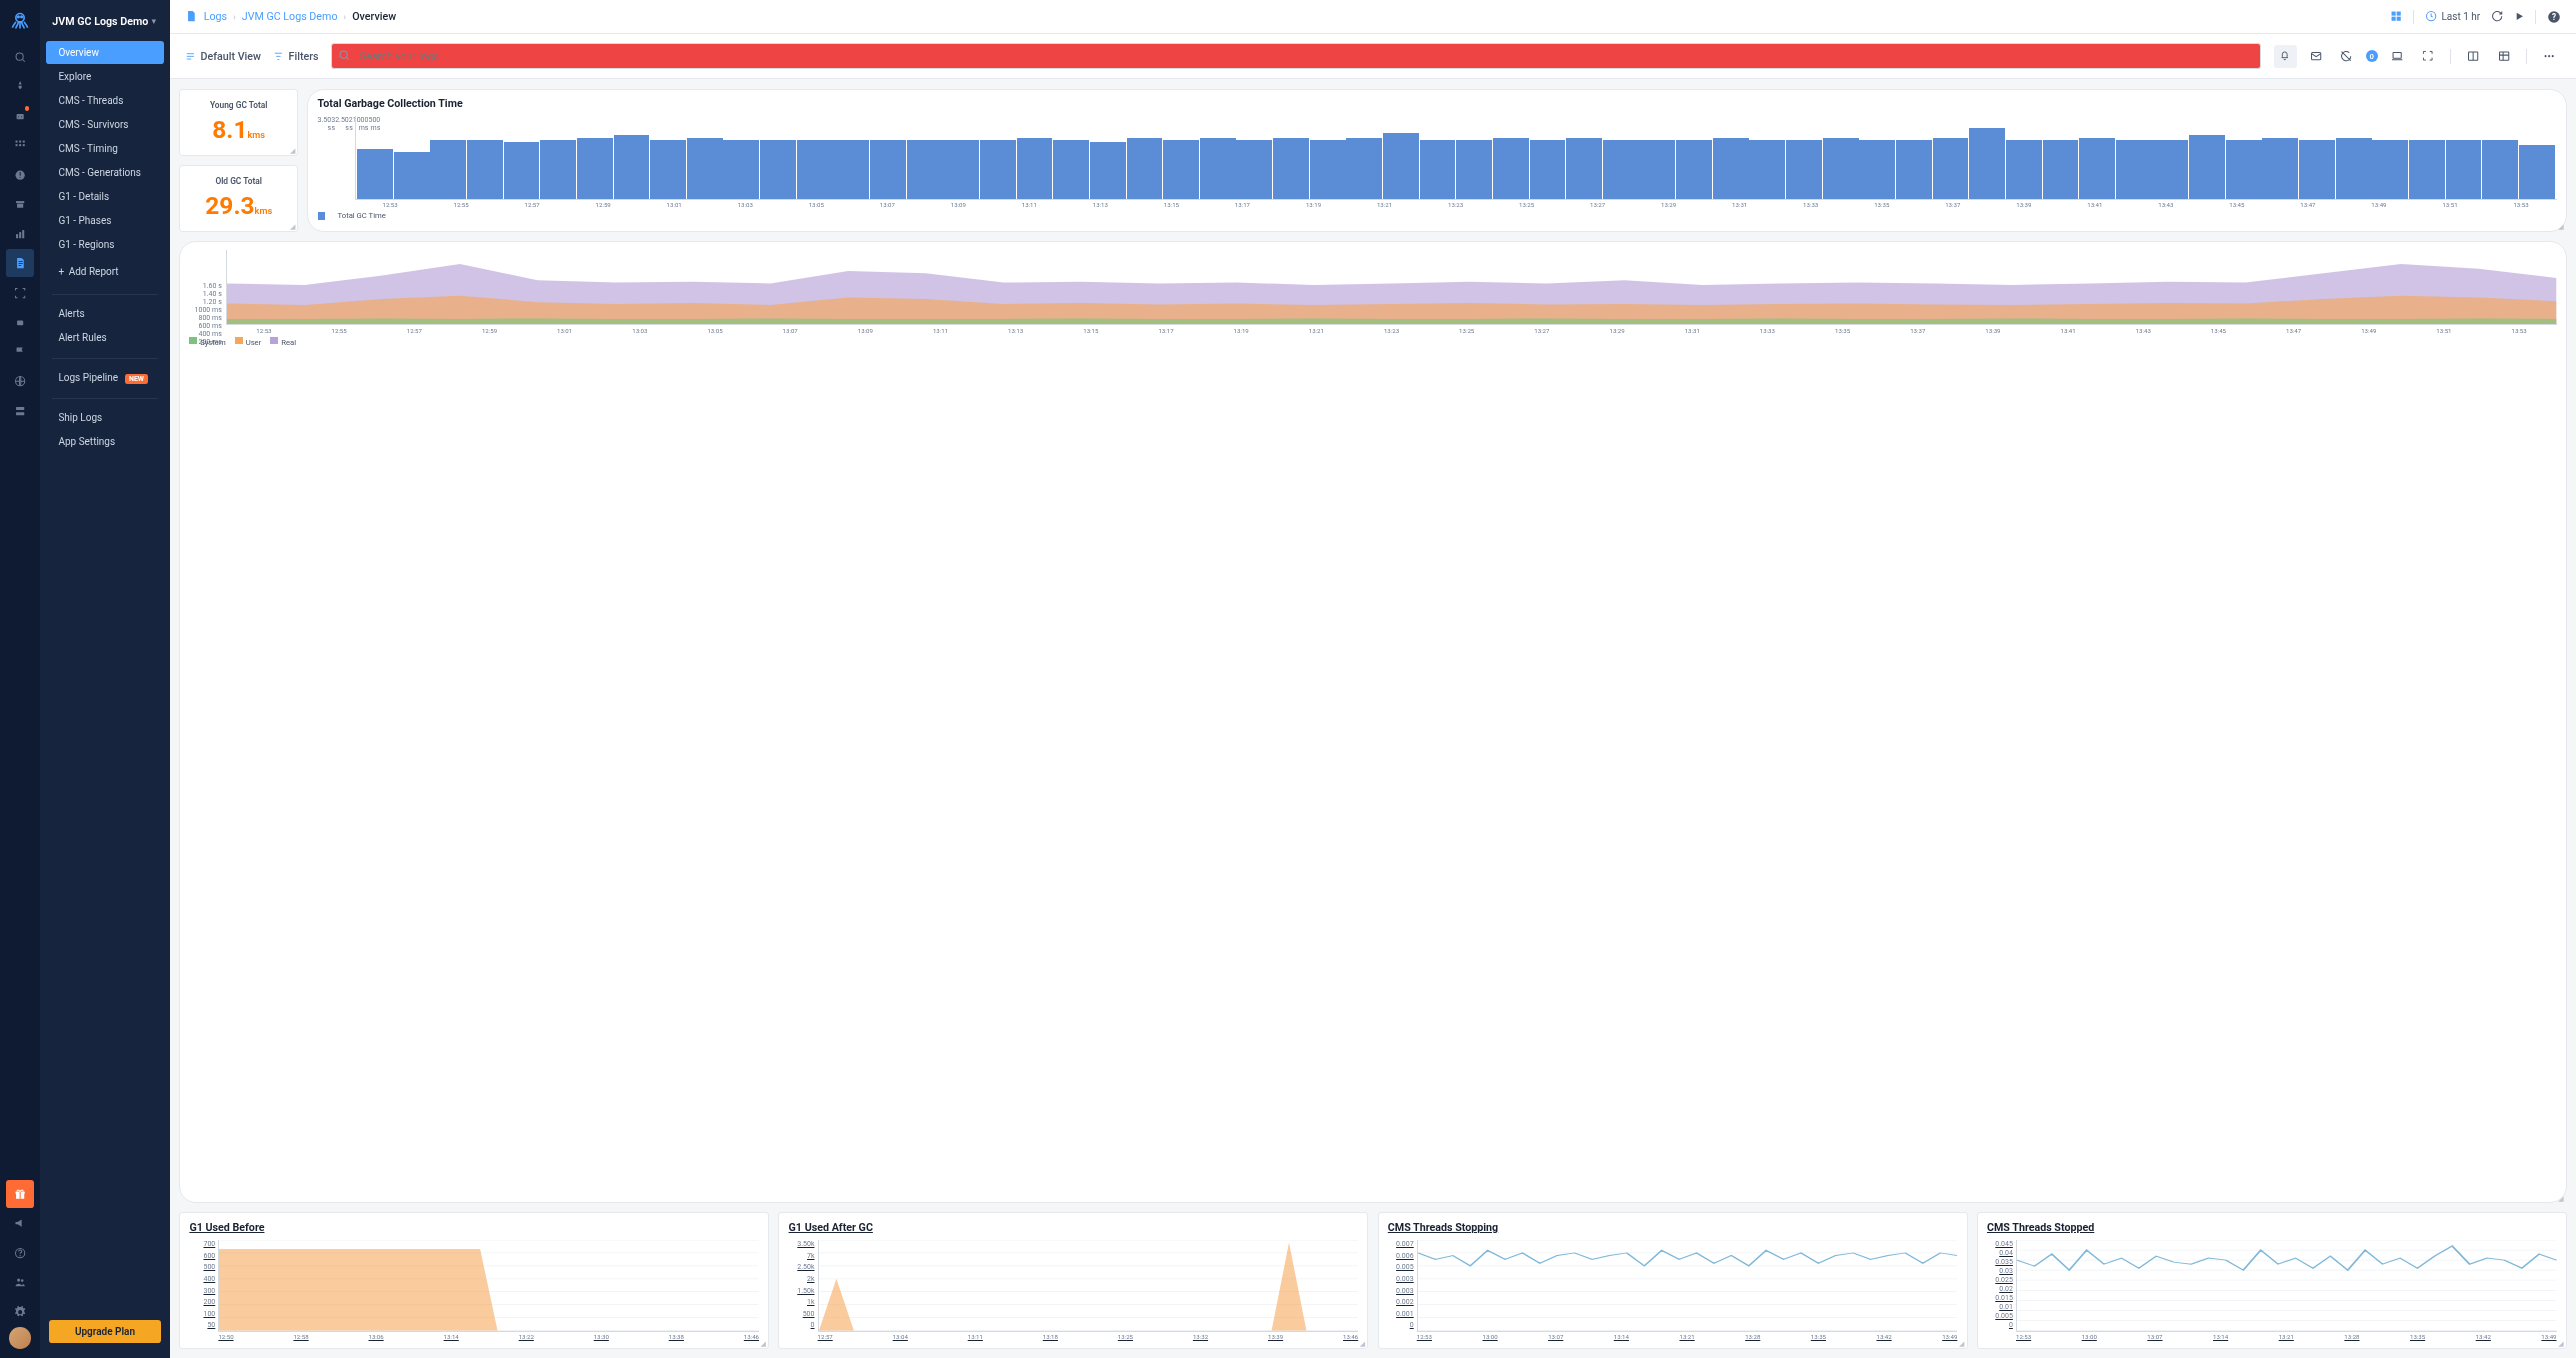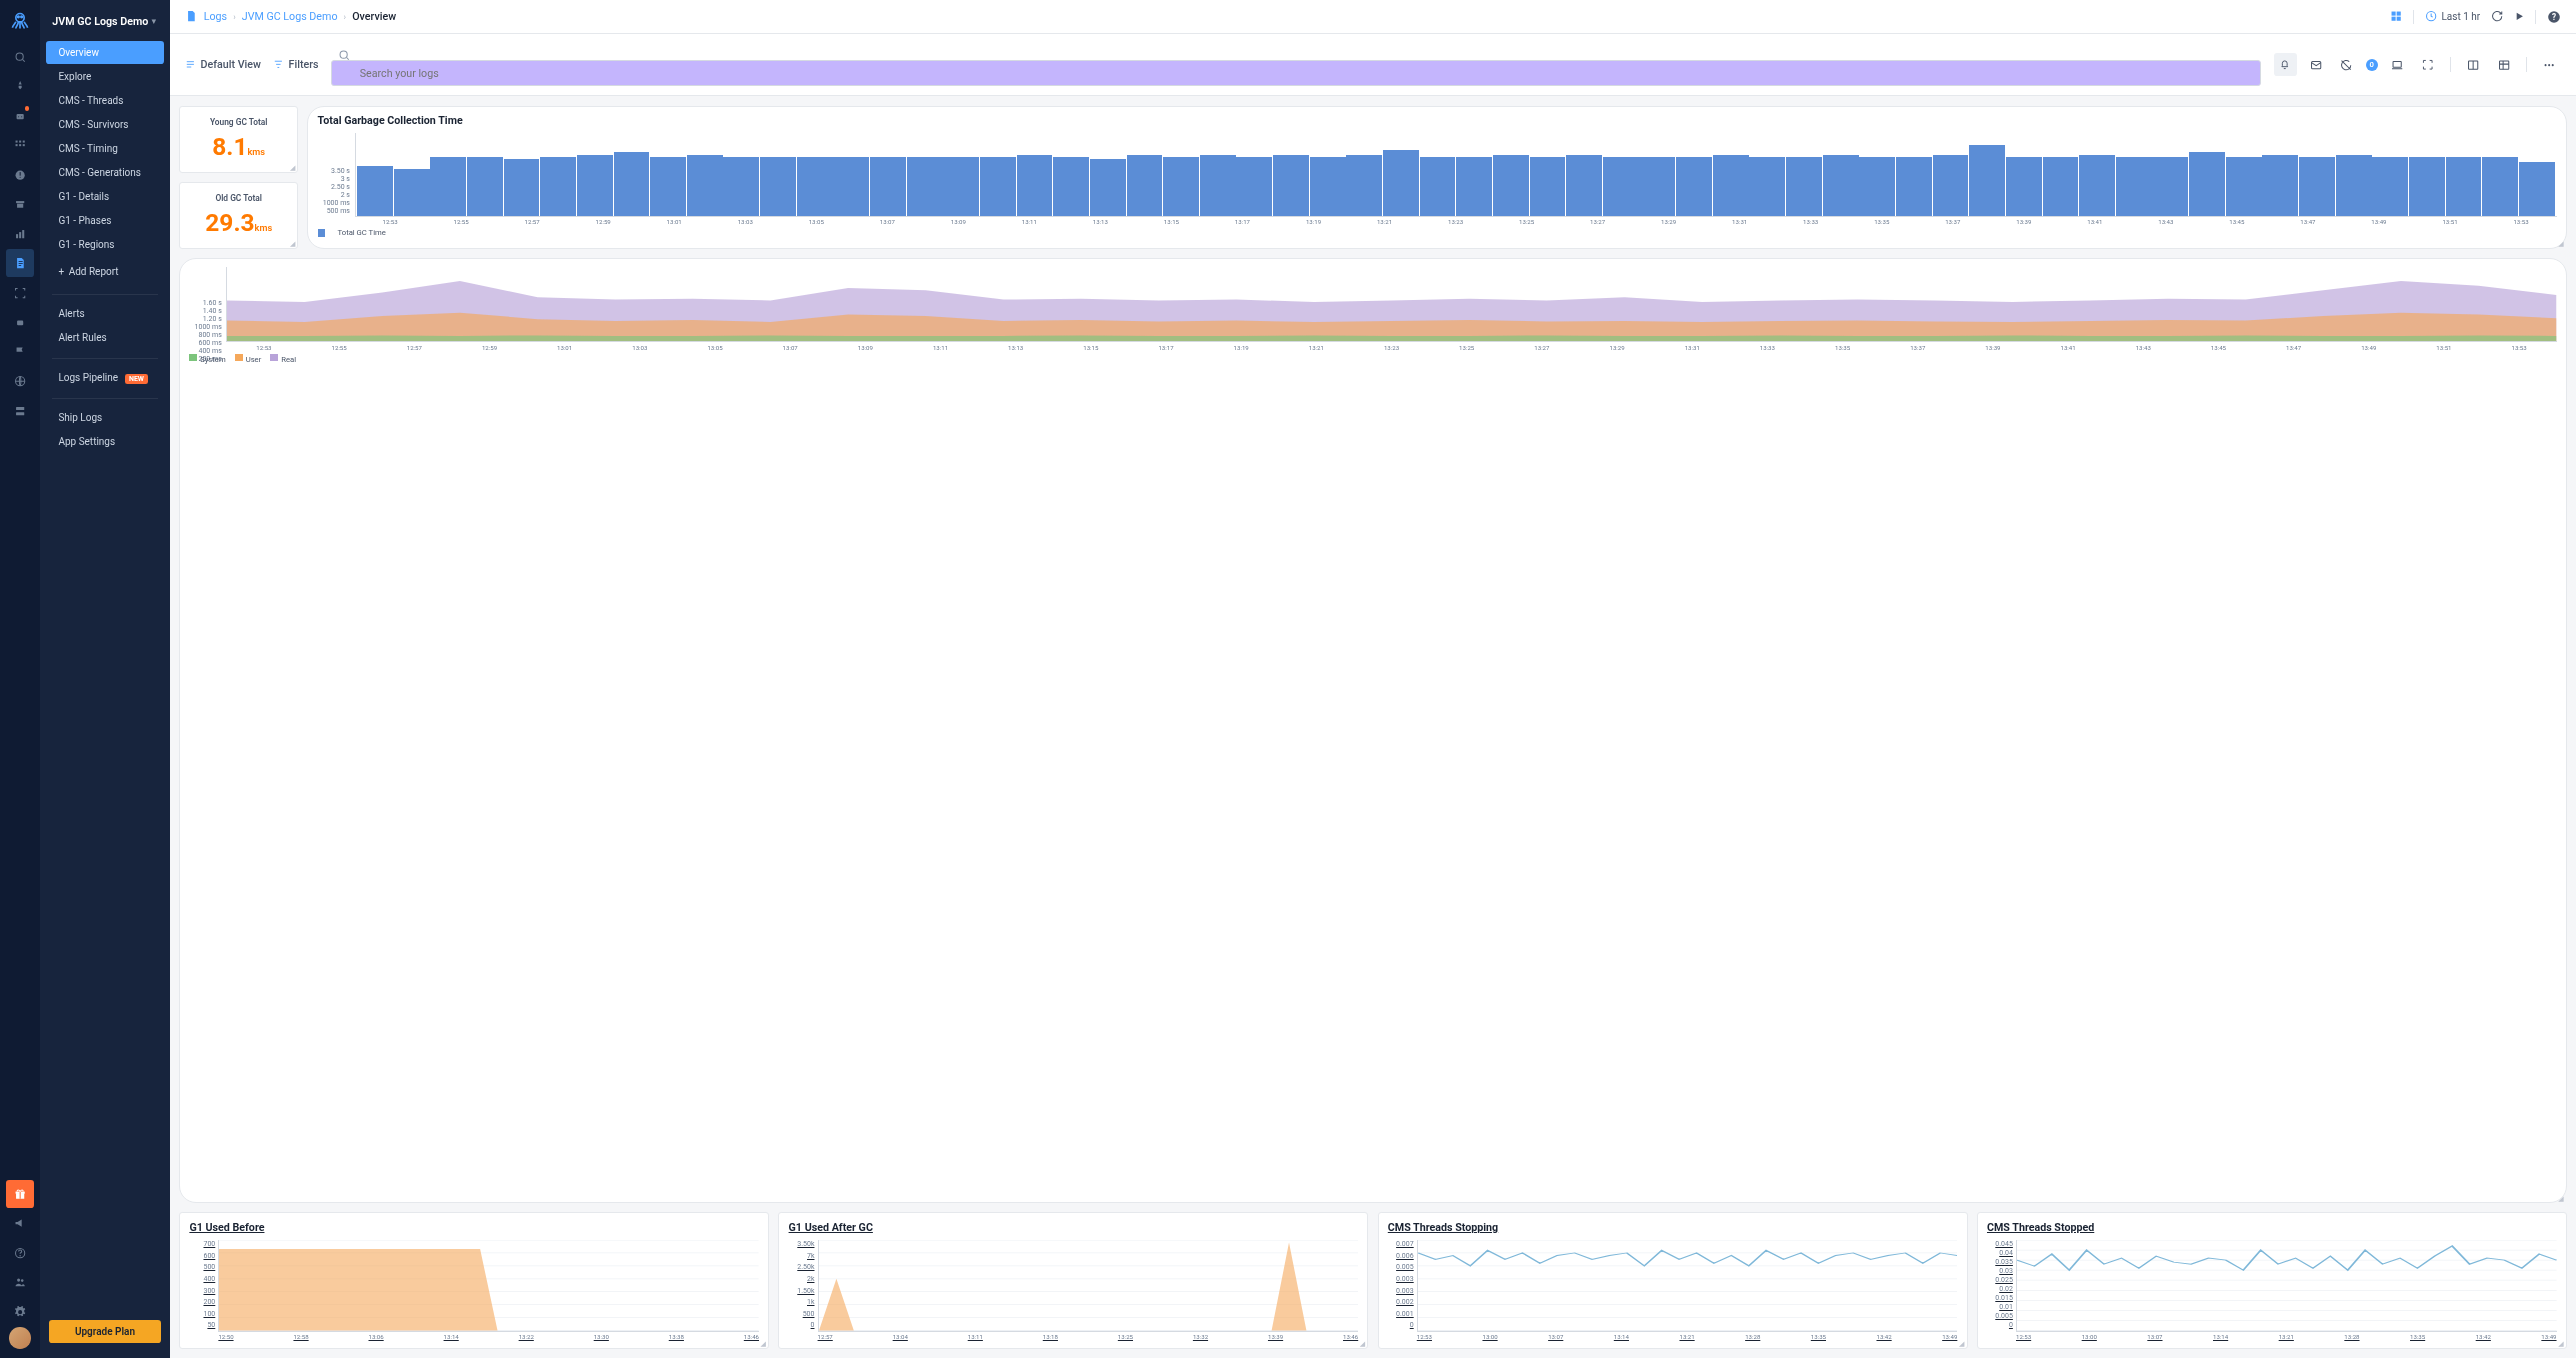--- a/index.html
+++ b/index.html
@@ -35,21 +35,21 @@
 .crumb .sep { color:#b0b8c4; font-size:8.4px; }
 .crumb .cur { color:#1a2332; font-weight:500; }
 .top-right { margin-left:auto; display:flex; align-items:center; gap:10.7px; color:#4a5568; }
 .tr-btn { display:flex; align-items:center; gap:4.6px; cursor:pointer; font-size:10px; }
 .tr-divider { width:0.8px; height:14px; background:#e0e4ea; }
 
 
 .toolbar { display:flex; align-items:center; padding:9.2px 15.3px; gap:12.3px; background:#fff; border-bottom:0.8px solid #e5e8ec; }
 .tb-btn { display:flex; align-items:center; gap:4.6px; color:#4a5568; font-size:10.7px; cursor:pointer; font-weight:500; }
 .search-wrap { flex:1; position:relative; }
-.search { width:100%; height:26px; border:0.8px solid #d5dae1; border-radius:3.1px; padding:0 9.2px 0 28px; font-size:10.7px; background:#c4b5fd;margin-top:17px; }
+.search { width:100%; height:26px; border:0.8px solid #d5dae1; border-radius:3.1px; padding:0 9.2px 0 28px; font-size:10.7px; background:#ef4444; }
 .search-icon { position:absolute; left:7.7px; top:6.1px; color:#8a96a8; }
 .tb-right { display:flex; align-items:center; gap:7.7px; }
 .tb-icon { width:23px; height:23px; display:flex; align-items:center; justify-content:center; color:#4a5568; cursor:pointer; border-radius:3.1px; }
 .tb-icon.boxed { background:#eef1f5; }
 .tb-badge { background:#4a9eff; color:#fff; font-size:7.7px; min-width:12.3px; height:12.3px; border-radius:6.1px; display:flex; align-items:center; justify-content:center; font-weight:600; }
 .tb-sep { width:0.8px; height:15.3px; background:#e0e4ea; margin:0 3.1px; }
 
 
 .content { flex:1; overflow:auto; padding:9.2px; display:flex; flex-direction:column; gap:9.2px; }
 .row1 { display:flex; gap:9.2px; }
@@ -58,21 +58,21 @@
 .metric-card { text-align:center; padding:10.7px 7.7px; }
 .metric-title { font-size:8.4px; color:#4a5568; font-weight:600; margin-bottom:4.6px; }
 .metric-val { font-size:24.5px; font-weight:700; color:#ff7a00; }
 .metric-unit { font-size:9.2px; font-weight:600; color:#ff7a00; }
 .chart-card { flex:1;border-radius:17px; }
 .chart-title { font-size:10.7px; font-weight:700; margin-bottom:6.1px; color:#1a2332; }
 .resize-handle { position:absolute; bottom:1.5px; right:1.5px; width:6.1px; height:6.1px; color:#c0c6d0; font-size:7px; }
 
 
 .bar-chart-area { display:flex; height:92px; font-size:7px; color:#6b7a8f; }
-.bar-yaxis { display:flex; flex-direction:column; justify-content:flex-end; text-align:right; padding:0 4.6px 10.7px 0; width:37px; }
+.bar-yaxis { display:flex; flex-direction:row; justify-content:space-between; text-align:right; padding:0 4.6px 10.7px 0; width:37px; }
 .bar-plot-col { flex:1; display:flex; flex-direction:column; }
 .bars { flex:1; display:flex; align-items:flex-end; gap:0.8px; border-left:0.8px solid #d5dae1; border-bottom:0.8px solid #d5dae1; padding:0 1.5px; }
 .bar { flex:1; background:#5b8dd6; min-width:1.5px; }
 .bar-xaxis { display:flex; justify-content:space-between; font-size:7px; color:#6b7a8f; padding:1.5px 0 0 0; overflow:hidden; }
 .bar-xaxis span { flex:1; text-align:center; white-space:nowrap; font-size:6.1px; }
 .bar-legend { display:flex; gap:9.2px; font-size:7.7px; color:#4a5568; margin-top:3.1px; align-items:center; }
 .lg-sw { width:7.7px; height:7.7px; display:inline-block; margin-right:3.1px; }
 
 
 .area-chart-area { display:flex; height:84px; font-size:7px; color:#6b7a8f; }

